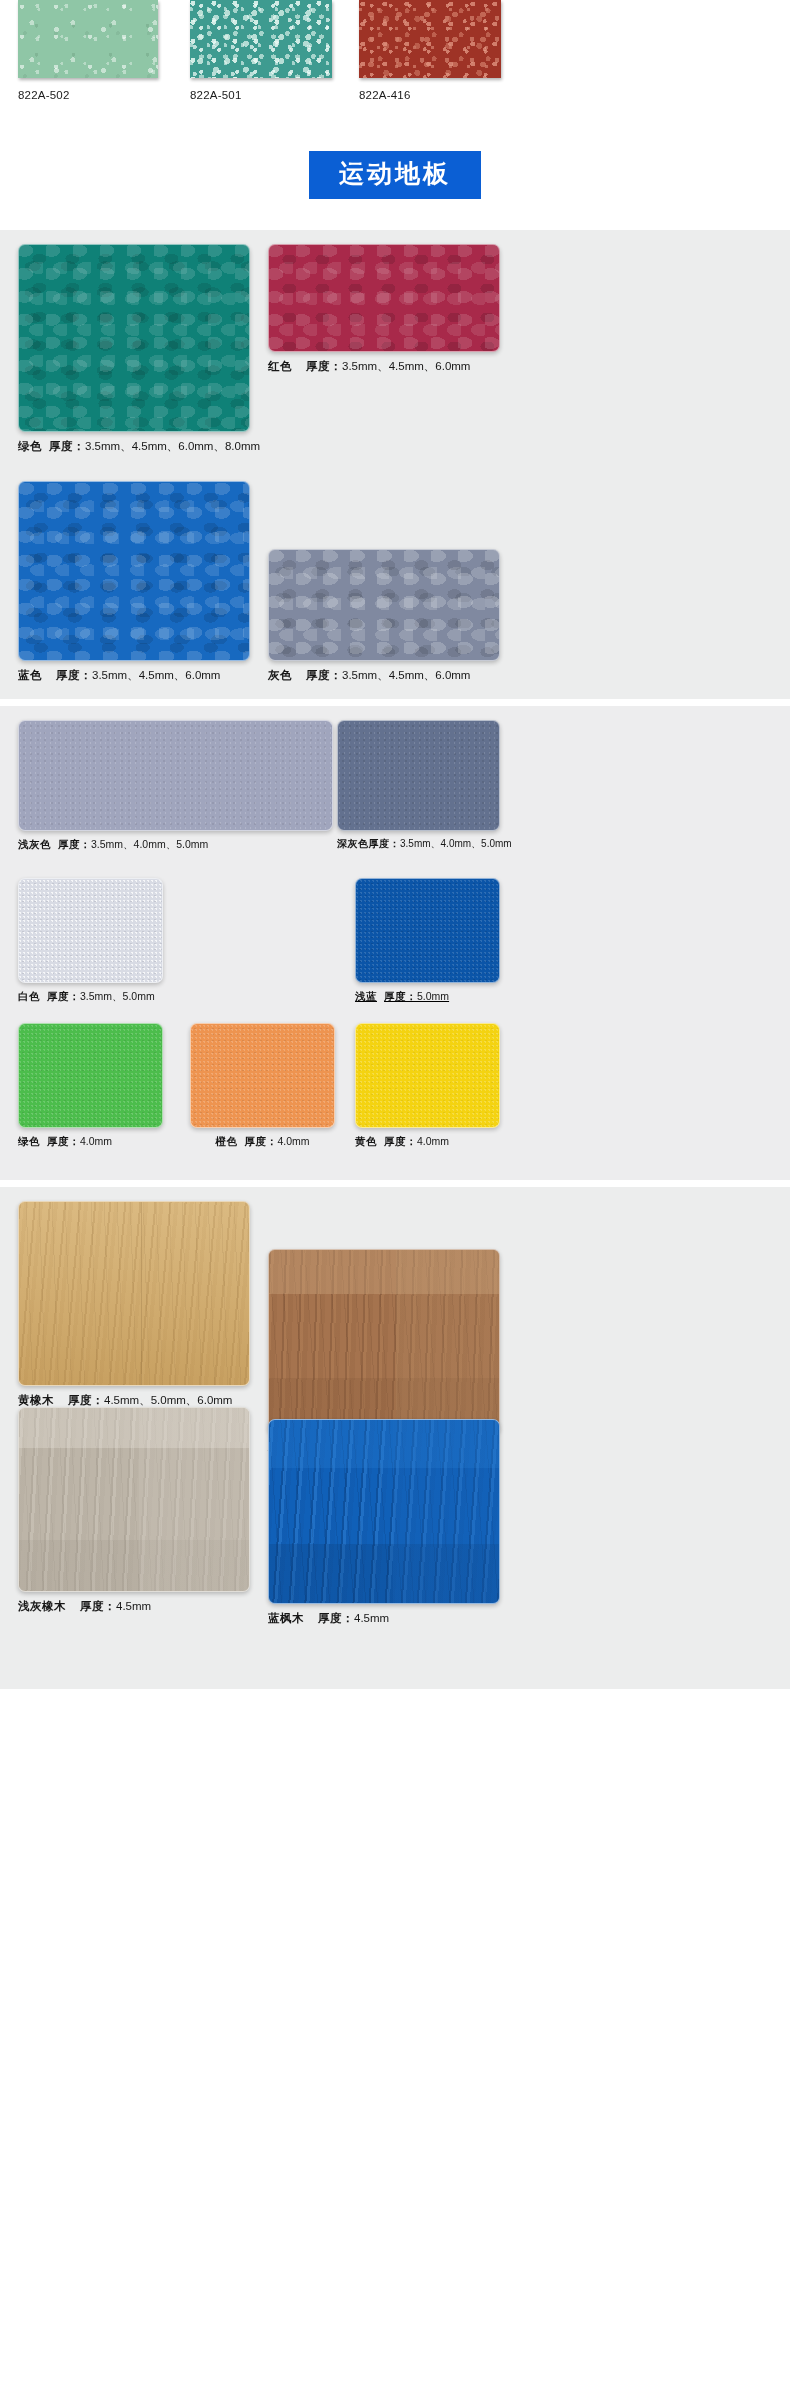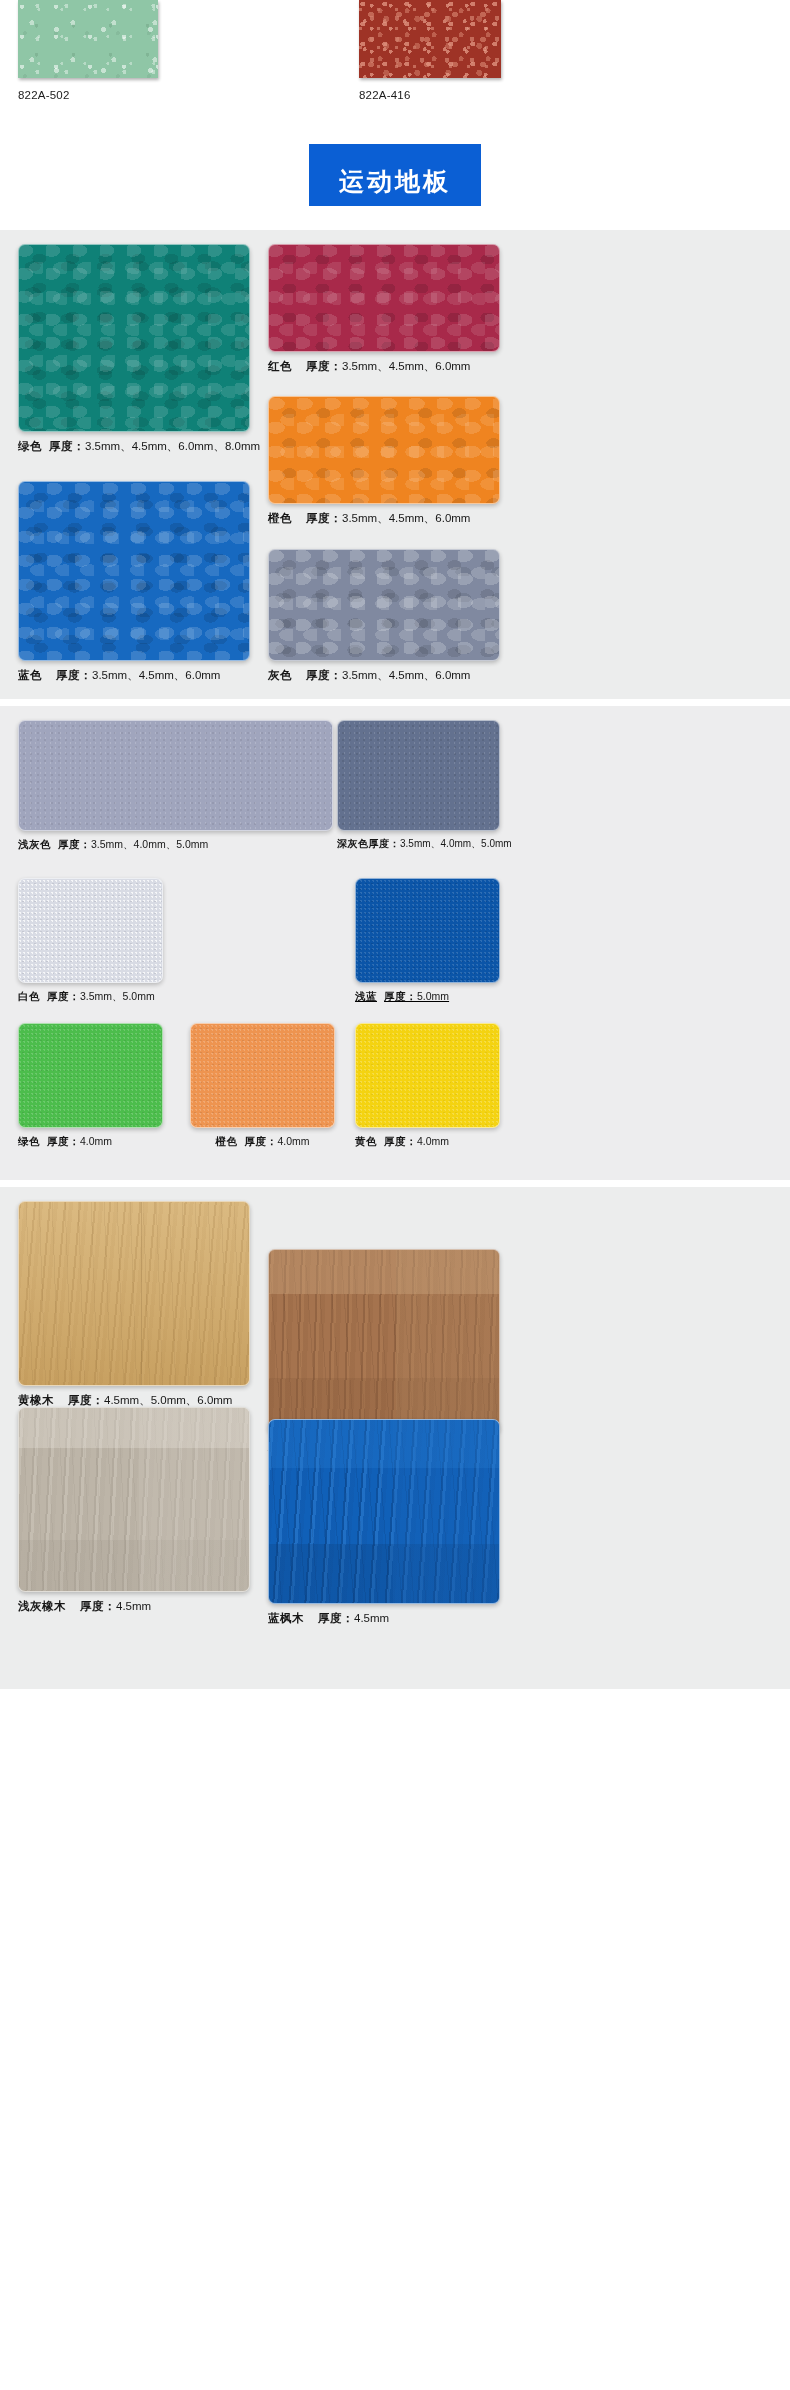--- a/index.html
+++ b/index.html
@@ -29,21 +29,21 @@
   }
 
   
   .banner-wrap {
     width: 790px; height: 110px; background: #ffffff;
     display: flex; align-items: center; justify-content: center;
   }
   .banner {
     background: #0b5fd4; color: #ffffff;
     font-size: 25px; font-weight: bold; letter-spacing: 3px;
-    padding: 24px 30px 11px 30px;
+    padding: 9px 30px 11px 30px;
     font-family: "DejaVu Sans", "Liberation Sans", sans-serif;
     line-height: 1.1;
   }
 
   
   .section { background: #eceded; width: 790px; padding: 14px 0 10px 0; position: relative; }
   .section.alt { background: #ededee; }
   .sep { height: 7px; background: #ffffff; width: 790px; }
 
   .grid { position: relative; width: 790px; }
@@ -85,20 +85,36 @@
             radial-gradient(circle at 67% 18%, rgba(255,255,255,.40) 0 2px, transparent 2px),
             radial-gradient(circle at 82% 72%, rgba(255,255,255,.50) 0 2.5px, transparent 2.5px),
             radial-gradient(circle at 50% 88%, rgba(110,160,130,.45) 0 2px, transparent 2px),
             radial-gradient(circle at 22% 77%, rgba(120,170,140,.40) 0 2px, transparent 2px),
             radial-gradient(circle at 90% 35%, rgba(255,255,255,.35) 0 1.5px, transparent 1.5px);
           background-size: 34px 30px, 41px 37px, 29px 33px, 47px 41px, 37px 29px, 31px 43px, 23px 27px;"></div>
       </div>
       <div class="top-label">822A-502</div>
     </div>
 
+    <div class="top-cell" style="left:190px; width:142px;">
+      <div class="top-chip" style="width:142px; background:#3e9b90;">
+        <div class="speckle" style="
+          background-image:
+            radial-gradient(circle at 14% 18%, rgba(235,250,245,.85) 0 2.5px, transparent 2.5px),
+            radial-gradient(circle at 38% 55%, rgba(225,245,238,.75) 0 3px, transparent 3px),
+            radial-gradient(circle at 62% 26%, rgba(240,252,248,.80) 0 2px, transparent 2px),
+            radial-gradient(circle at 86% 68%, rgba(230,248,242,.70) 0 3px, transparent 3px),
+            radial-gradient(circle at 48% 84%, rgba(215,240,232,.65) 0 2.5px, transparent 2.5px),
+            radial-gradient(circle at 25% 74%, rgba(240,252,248,.70) 0 2px, transparent 2px),
+            radial-gradient(circle at 74% 45%, rgba(222,244,237,.65) 0 2.5px, transparent 2.5px),
+            radial-gradient(circle at 6% 52%, rgba(235,250,245,.60) 0 2px, transparent 2px);
+          background-size: 21px 19px, 27px 24px, 18px 22px, 30px 26px, 24px 20px, 19px 27px, 26px 23px, 17px 18px;"></div>
+      </div>
+      <div class="top-label">822A-501</div>
+    </div>
 
     <div class="top-cell" style="left:359px; width:142px;">
       <div class="top-chip" style="width:142px; background:#9e3326;">
         <div class="speckle" style="
           background-image:
             radial-gradient(circle at 16% 20%, rgba(226,150,130,.75) 0 2.5px, transparent 2.5px),
             radial-gradient(circle at 42% 58%, rgba(214,130,110,.65) 0 3px, transparent 3px),
             radial-gradient(circle at 66% 24%, rgba(232,160,140,.70) 0 2px, transparent 2px),
             radial-gradient(circle at 88% 70%, rgba(206,120,100,.60) 0 3px, transparent 3px),
             radial-gradient(circle at 52% 86%, rgba(222,145,125,.60) 0 2.5px, transparent 2.5px),
@@ -150,31 +166,20 @@
           <div class="tex" style="
             background-image:
               radial-gradient(ellipse 9px 6px at 20% 26%, rgba(255,255,255,.13) 0 100%, transparent 100%),
               radial-gradient(ellipse 7px 5px at 62% 50%, rgba(0,0,0,.12) 0 100%, transparent 100%),
               radial-gradient(ellipse 10px 6px at 82% 74%, rgba(255,255,255,.10) 0 100%, transparent 100%);
             background-size: 27px 23px, 33px 29px, 24px 31px;"></div>
         </div>
         <div class="cap"><span class="name">红色</span><span class="gap-md"></span><span class="thk">厚度：</span><span class="val">3.5mm、4.5mm、6.0mm</span></div>
       </div>
 
-      <div class="tile" style="left:268px; top:152px;">
-        <div class="chip" style="width:232px; height:108px; background:#ef8420;">
-          <div class="tex" style="
-            background-image:
-              radial-gradient(ellipse 9px 6px at 24% 28%, rgba(255,255,255,.14) 0 100%, transparent 100%),
-              radial-gradient(ellipse 7px 5px at 60% 54%, rgba(0,0,0,.10) 0 100%, transparent 100%),
-              radial-gradient(ellipse 10px 6px at 85% 72%, rgba(255,255,255,.11) 0 100%, transparent 100%);
-            background-size: 28px 24px, 34px 30px, 25px 32px;"></div>
-        </div>
-        <div class="cap"><span class="name">橙色</span><span class="gap-md"></span><span class="thk">厚度：</span><span class="val">3.5mm、4.5mm、6.0mm</span></div>
-      </div>
 
       <div class="tile" style="left:268px; top:305px;">
         <div class="chip" style="width:232px; height:112px; background:#8089a0;">
           <div class="tex" style="
             background-image:
               radial-gradient(ellipse 9px 6px at 22% 26%, rgba(255,255,255,.20) 0 100%, transparent 100%),
               radial-gradient(ellipse 7px 5px at 62% 52%, rgba(0,0,0,.10) 0 100%, transparent 100%),
               radial-gradient(ellipse 10px 6px at 84% 74%, rgba(255,255,255,.16) 0 100%, transparent 100%),
               radial-gradient(ellipse 8px 5px at 40% 84%, rgba(0,0,0,.09) 0 100%, transparent 100%);
             background-size: 27px 23px, 33px 29px, 24px 31px, 36px 26px;"></div>

